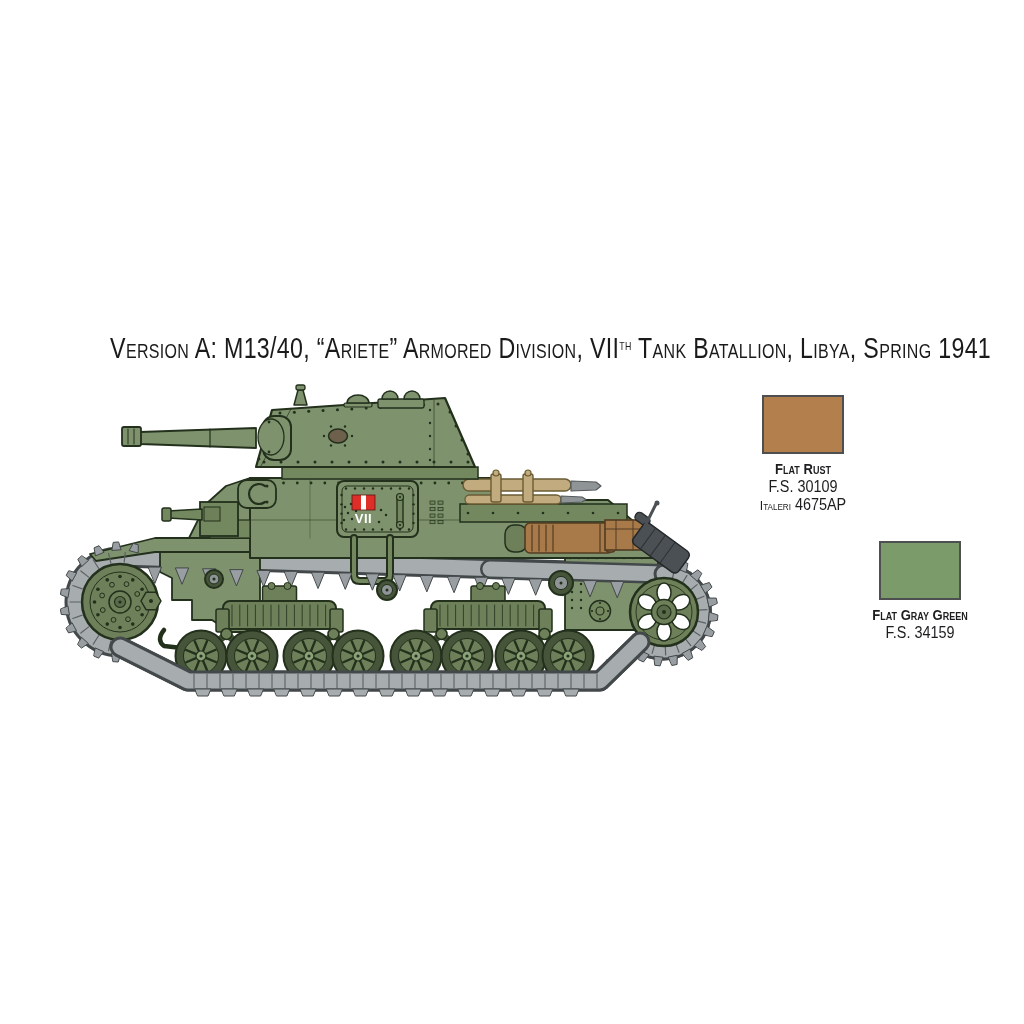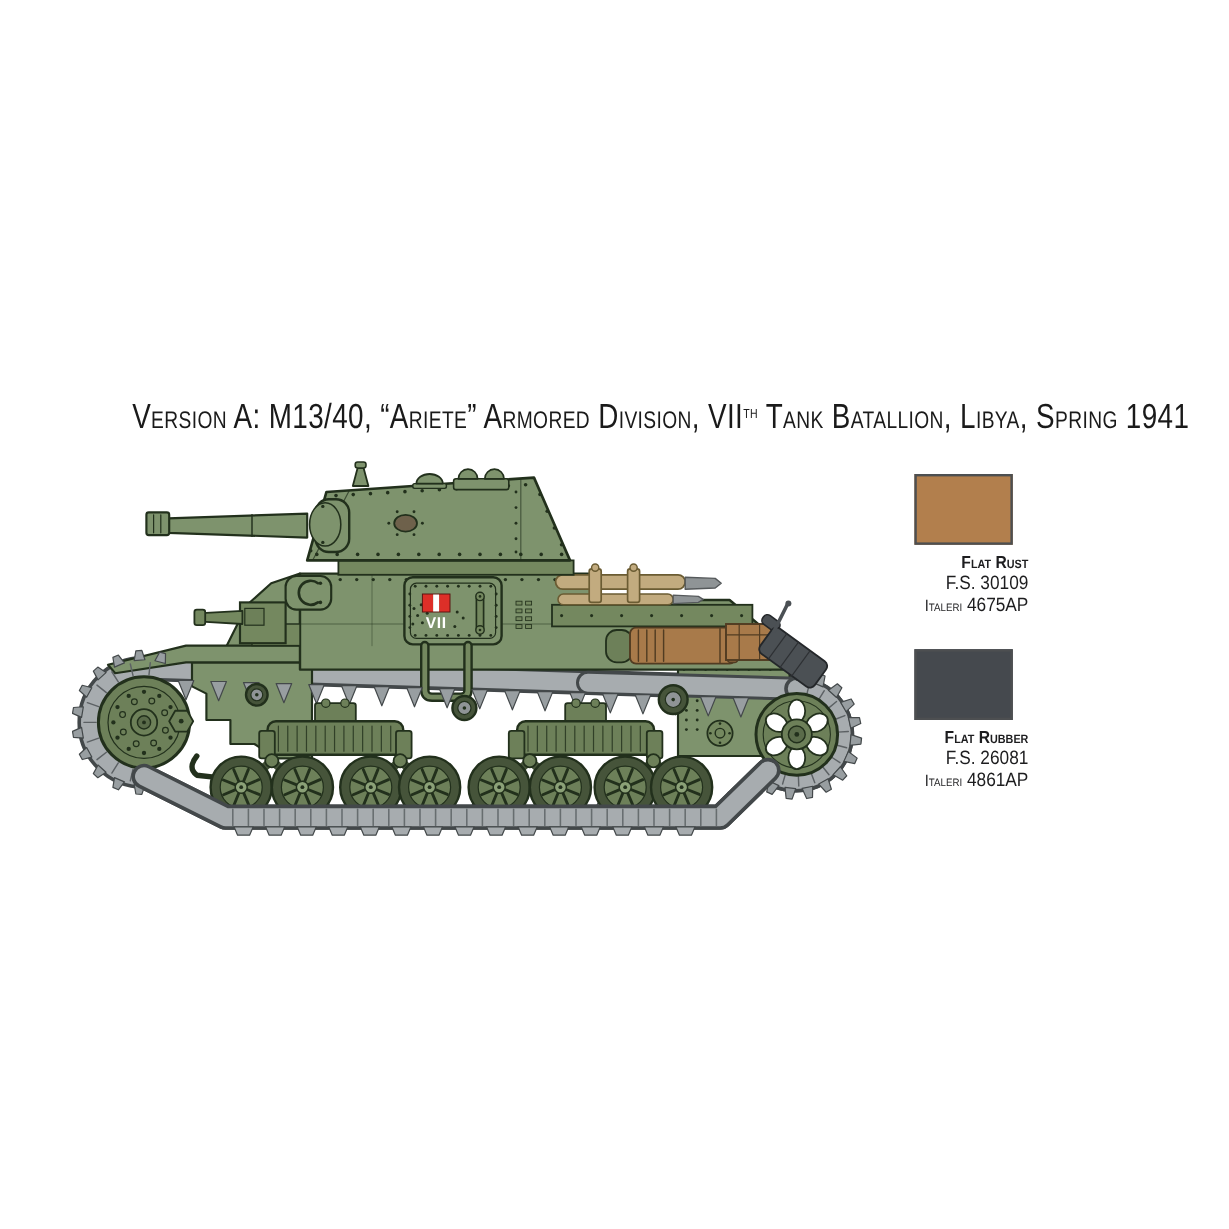--- a/index.html
+++ b/index.html
@@ -3,21 +3,21 @@
 <meta charset="utf-8">
 <style>
   html,body{margin:0;padding:0;background:#fff;}
   body{width:1024px;height:1024px;font-family:"Liberation Sans",sans-serif;}
   .page{position:relative;width:1024px;height:1024px;overflow:hidden;background:#fff;}
   .title{position:absolute;top:332px;left:0;width:100%;text-align:center;
          font-variant:small-caps;font-size:29px;color:#1a1a1a;white-space:nowrap;}
   .title-inner{display:inline-block;transform:scaleX(.8);transform-origin:50% 50%;letter-spacing:.4px;}
   .sup{font-size:.52em;vertical-align:.55em;}
   #tank-svg{position:absolute;left:60px;top:380px;width:660px;height:320px;}
-  .swatch-card{position:absolute;width:120px;text-align:right;}
+  .swatch-card{position:absolute;width:120px;text-align:center;}
   #sw0{left:743px;top:395px}
   #sw1{left:860px;top:395px}
   #sw2{left:743px;top:541px}
   #sw3{left:860px;top:541px}
   .chip{width:82px;height:59px;margin:0 auto;border:2px solid #4d4f51;box-sizing:border-box;}
   .lab{margin-top:7px;transform:scaleX(.9);transform-origin:50% 0;color:#1d1d1f;}
   .lab-name{font-weight:bold;font-variant:small-caps;font-size:14.5px;line-height:17px;}
   .lab-fs{font-size:16px;line-height:18px;}
   .lab-brand{font-size:16px;line-height:18px;}
   .brand{font-variant:small-caps;font-size:13.5px;}
@@ -608,23 +608,23 @@
   <div class="swatch-card" id="sw0">
     <div class="chip" style="background: rgb(178, 127, 77);"></div>
     <div class="lab">
       <div class="lab-name">Flat Rust</div>
       <div class="lab-fs">F.S. 30109</div>
       <div class="lab-brand"><span class="brand">Italeri</span> <span>4675AP</span></div>
     </div>
   </div>
 
 
-  <div class="swatch-card" id="sw2">
-    <div class="chip" style="background: rgb(69, 73, 78);"></div>
+
+  <div class="swatch-card" id="sw3">
+    <div class="chip" style="background: rgb(123, 155, 106);"></div>
     <div class="lab">
-      <div class="lab-name">Flat Rubber</div>
-      <div class="lab-fs">F.S. 26081</div>
-      <div class="lab-brand"><span class="brand">Italeri</span> <span>4861AP</span></div>
+      <div class="lab-name">Flat Gray Green</div>
+      <div class="lab-fs">F.S. 34159</div>
+
     </div>
   </div>
 
-
 </div>
 
 </body></html>

